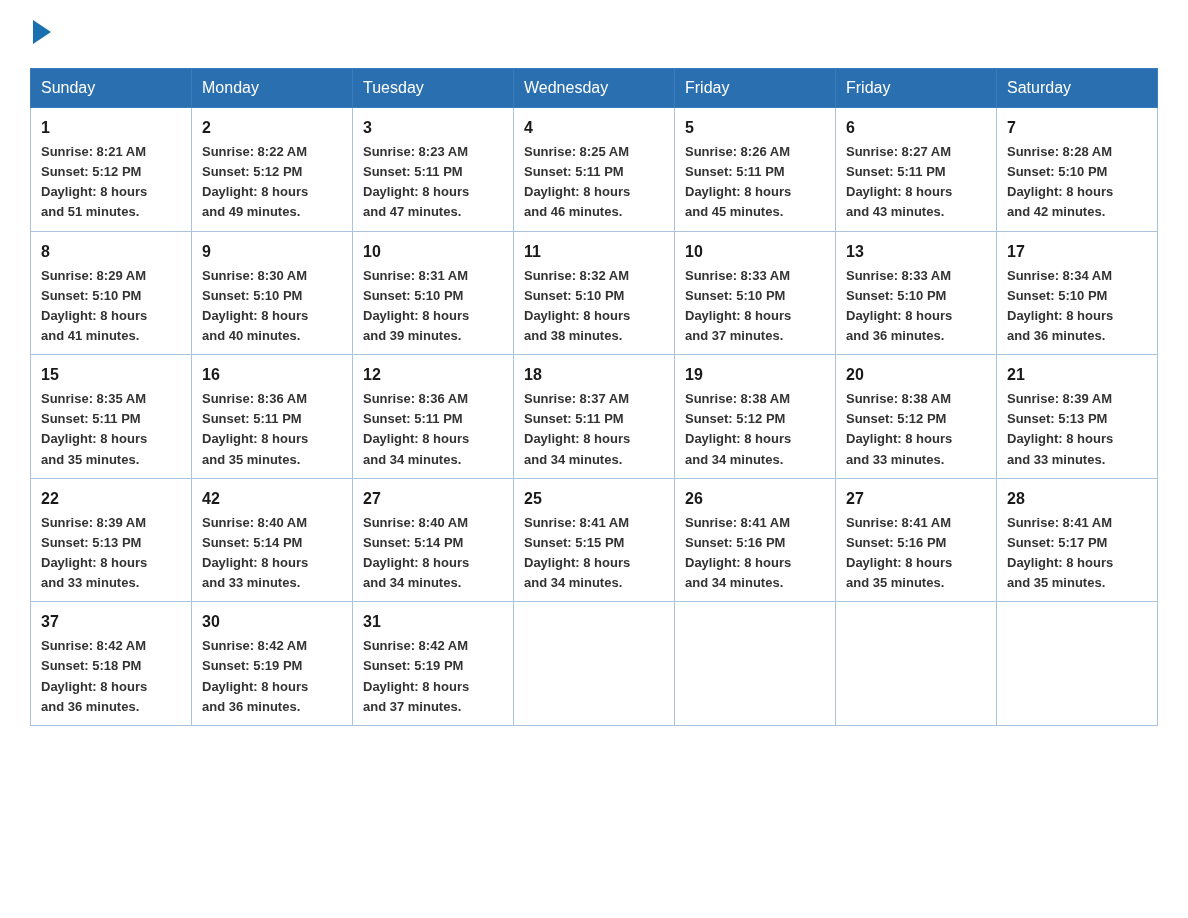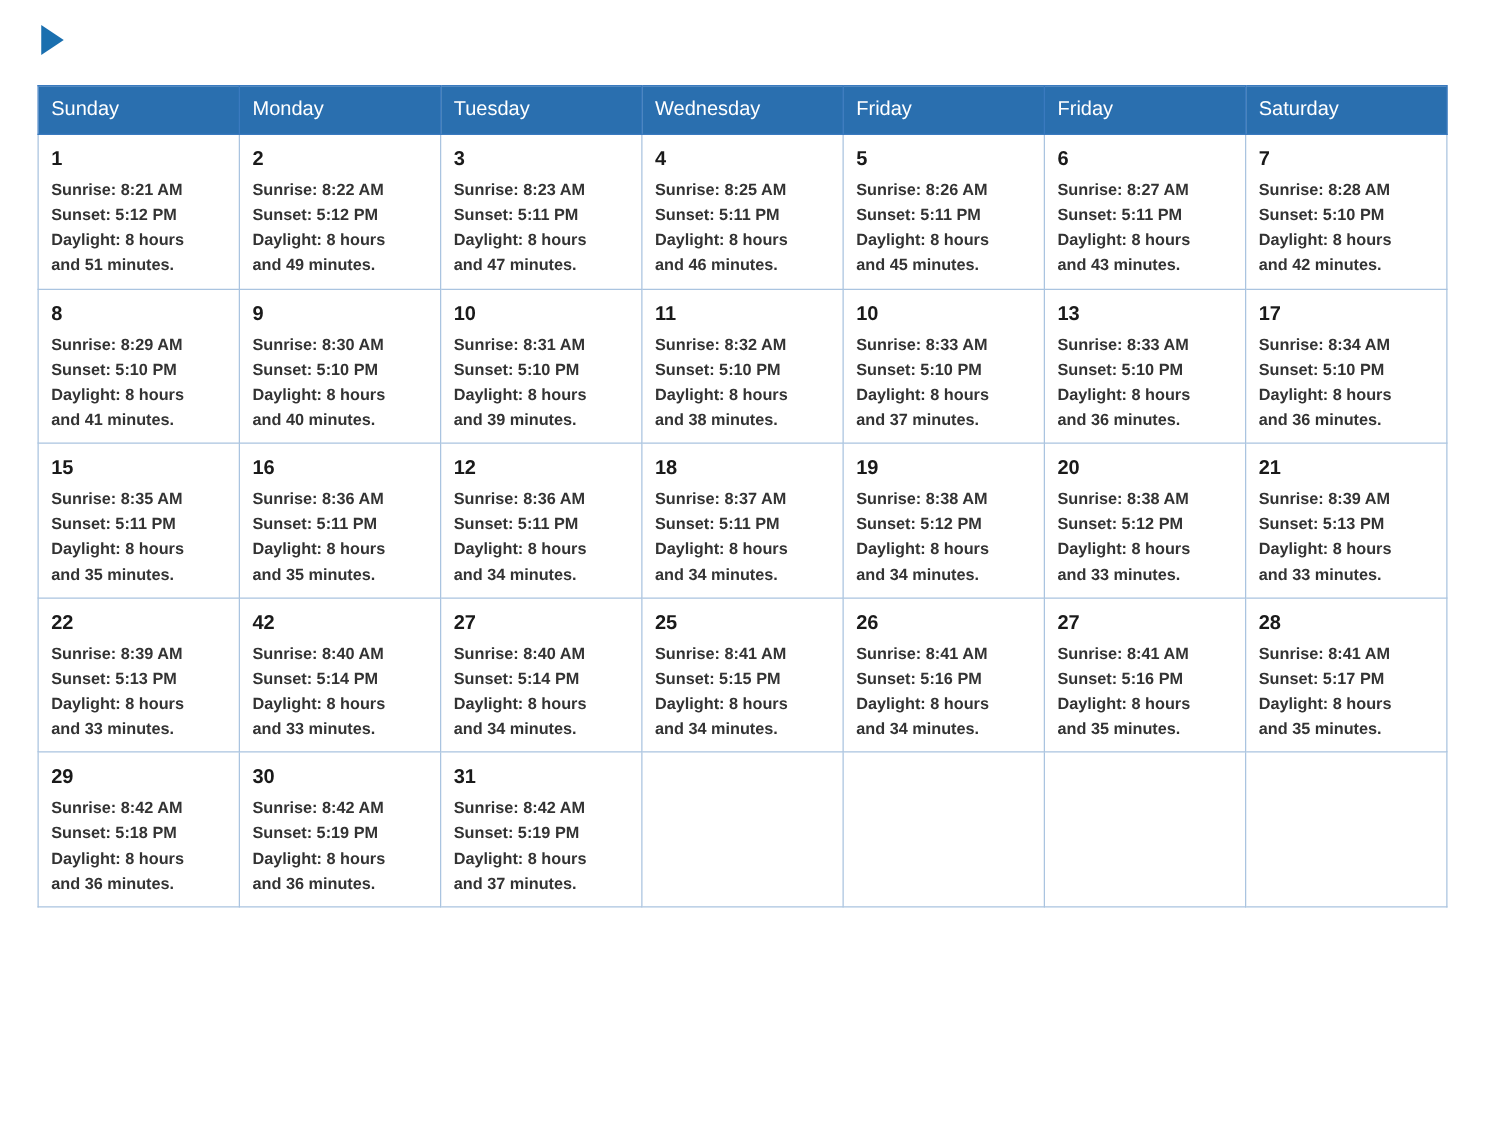--- a/index.html
+++ b/index.html
@@ -248,21 +248,21 @@
           <span class="day-number">27</span>
           <div class="day-info">Sunrise: 8:41 AM<br>Sunset: 5:16 PM<br>Daylight: 8 hours<br>and 35 minutes.</div>
         </td>
         <td>
           <span class="day-number">28</span>
           <div class="day-info">Sunrise: 8:41 AM<br>Sunset: 5:17 PM<br>Daylight: 8 hours<br>and 35 minutes.</div>
         </td>
       </tr>
       <tr>
         <td>
-          <span class="day-number">29</span>
+          <span class="day-number">37</span>
           <div class="day-info">Sunrise: 8:42 AM<br>Sunset: 5:18 PM<br>Daylight: 8 hours<br>and 36 minutes.</div>
         </td>
         <td>
           <span class="day-number">30</span>
           <div class="day-info">Sunrise: 8:42 AM<br>Sunset: 5:19 PM<br>Daylight: 8 hours<br>and 36 minutes.</div>
         </td>
         <td>
           <span class="day-number">31</span>
           <div class="day-info">Sunrise: 8:42 AM<br>Sunset: 5:19 PM<br>Daylight: 8 hours<br>and 37 minutes.</div>
         </td>

